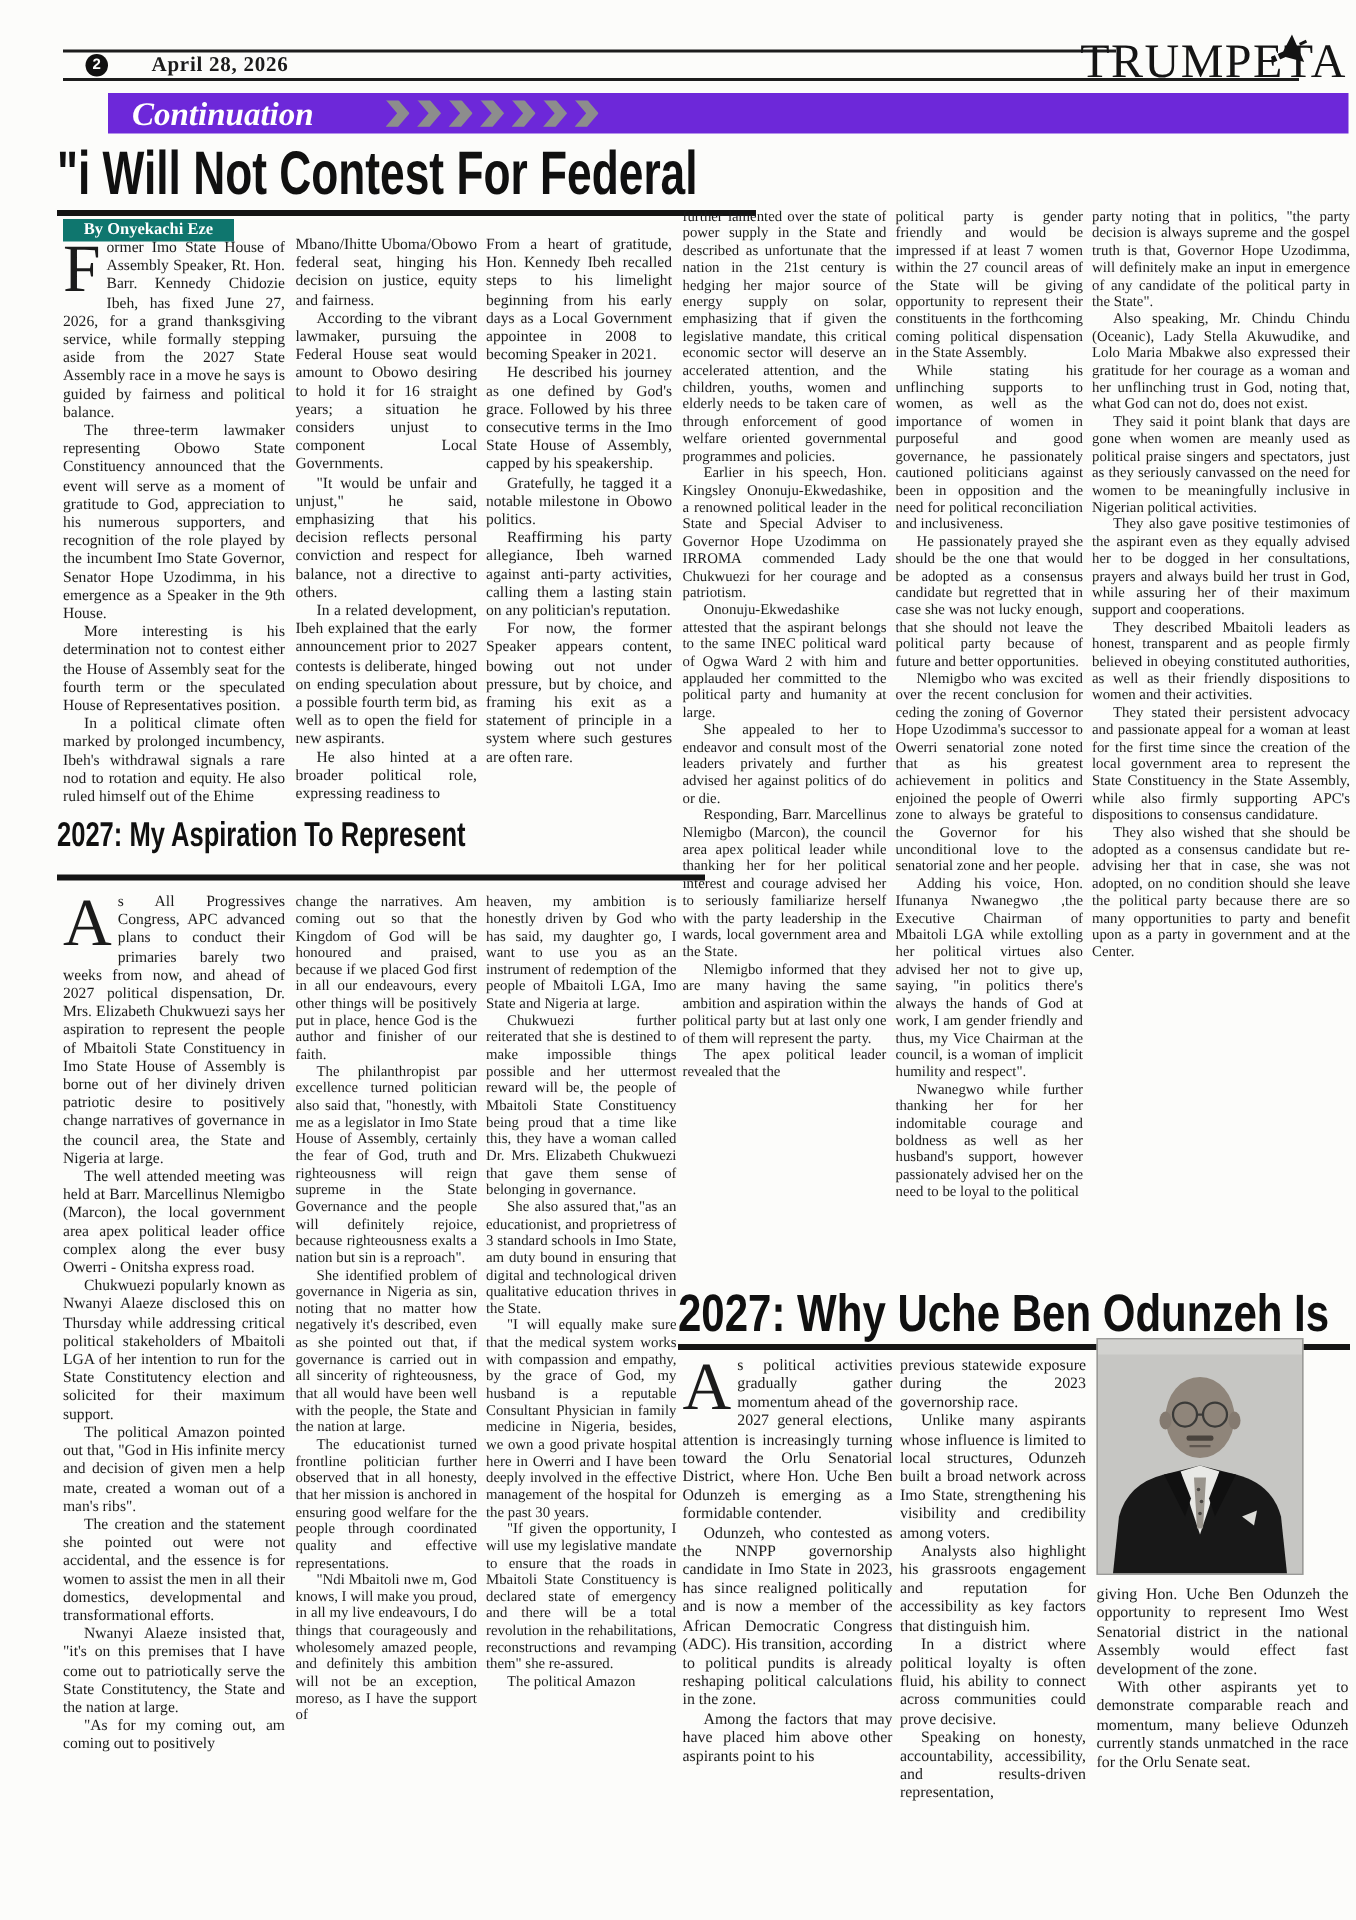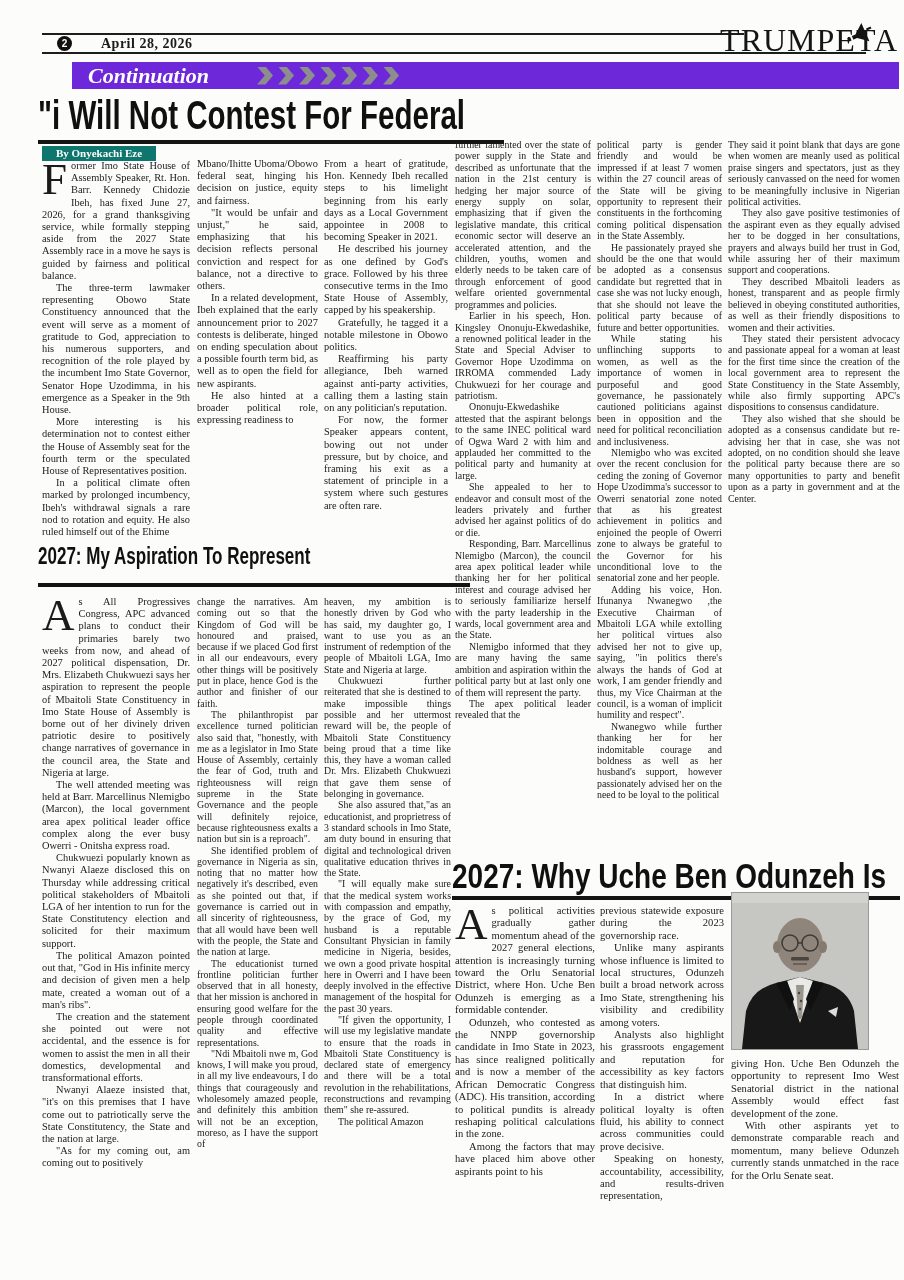--- a/index.html
+++ b/index.html
@@ -84,20 +84,21 @@
   <div class="col a1-left" style="left:42px;top:160px;width:148px;height:380px;">
     <p class="lead"><span class="dropcap">F</span><span>ormer Imo State House of Assembly Speaker, Rt. Hon. Barr. Kennedy Chidozie Ibeh, has fixed June 27, 2026, for a grand thanksgiving service, while formally stepping aside from the 2027 State Assembly race in a move he says is guided by fairness and political balance.</span></p>
     <div>
         <p>The three-term lawmaker representing Obowo State Constituency announced that the event will serve as a moment of gratitude to God, appreciation to his numerous supporters, and recognition of the role played by the incumbent Imo State Governor, Senator Hope Uzodimma, in his emergence as a Speaker in the 9th House.</p>
         <p>More interesting is his determination not to contest either the House of Assembly seat for the fourth term or the speculated House of Representatives position.</p>
         <p>In a political climate often marked by prolonged incumbency, Ibeh's withdrawal signals a rare nod to rotation and equity. He also ruled himself out of the Ehime</p>
       </div>
   </div>
   <div class="col cont a1-left" style="left:197px;top:158px;width:121px;height:382px;">
       <p>Mbano/Ihitte Uboma/Obowo federal seat, hinging his decision on justice, equity and fairness.</p>
+      <p>According to the vibrant lawmaker, pursuing the Federal House seat would amount to Obowo desiring to hold it for 16 straight years; a situation he considers unjust to component Local Governments.</p>
       <p>"It would be unfair and unjust," he said, emphasizing that his decision reflects personal conviction and respect for balance, not a directive to others.</p>
       <p>In a related development, Ibeh explained that the early announcement prior to 2027 contests is deliberate, hinged on ending speculation about a possible fourth term bid, as well as to open the field for new aspirants.</p>
       <p>He also hinted at a broader political role, expressing readiness to</p>
     </div>
   <div class="col cont a1-left" style="left:324px;top:158px;width:124px;height:382px;">
       <p>From a heart of gratitude, Hon. Kennedy Ibeh recalled steps to his limelight beginning from his early days as a Local Government appointee in 2008 to becoming Speaker in 2021.</p>
       <p>He described his journey as one defined by God's grace. Followed by his three consecutive terms in the Imo State House of Assembly, capped by his speakership.</p>
       <p>Gratefully, he tagged it a notable milestone in Obowo politics.</p>
       <p>Reaffirming his party allegiance, Ibeh warned against anti-party activities, calling them a lasting stain on any politician's reputation.</p>
       <p>For now, the former Speaker appears content, bowing out not under pressure, but by choice, and framing his exit as a statement of principle in a system where such gestures are often rare.</p>
@@ -106,27 +107,29 @@
       <p>further lamented over the state of power supply in the State and described as unfortunate that the nation in the 21st century is hedging her major source of energy supply on solar, emphasizing that if given the legislative mandate, this critical economic sector will deserve an accelerated attention, and the children, youths, women and elderly needs to be taken care of through enforcement of good welfare oriented governmental programmes and policies.</p>
       <p>Earlier in his speech, Hon. Kingsley Ononuju-Ekwedashike, a renowned political leader in the State and Special Adviser to Governor Hope Uzodimma on IRROMA commended Lady Chukwuezi for her courage and patriotism.</p>
       <p>Ononuju-Ekwedashike attested that the aspirant belongs to the same INEC political ward of Ogwa Ward 2 with him and applauded her committed to the political party and humanity at large.</p>
       <p>She appealed to her to endeavor and consult most of the leaders privately and further advised her against politics of do or die.</p>
       <p>Responding, Barr. Marcellinus Nlemigbo (Marcon), the council area apex political leader while thanking her for her political interest and courage advised her to seriously familiarize herself with the party leadership in the wards, local government area and the State.</p>
       <p>Nlemigbo informed that they are many having the same ambition and aspiration within the political party but at last only one of them will represent the party.</p>
       <p>The apex political leader revealed that the</p>
     </div>
   <div class="col cont a1-right" style="left:597px;top:100px;width:125px;height:752px;">
       <p>political party is gender friendly and would be impressed if at least 7 women within the 27 council areas of the State will be giving opportunity to represent their constituents in the forthcoming coming political dispensation in the State Assembly.</p>
+      <p>While stating his unflinching supports to women, as well as the importance of women in purposeful and good governance, he passionately cautioned politicians against been in opposition and the need for political reconciliation and inclusiveness.</p>
       <p>He passionately prayed she should be the one that would be adopted as a consensus candidate but regretted that in case she was not lucky enough, that she should not leave the political party because of future and better opportunities.</p>
-      <p>While stating his unflinching supports to women, as well as the importance of women in purposeful and good governance, he passionately cautioned politicians against been in opposition and the need for political reconciliation and inclusiveness.</p>
       <p>Nlemigbo who was excited over the recent conclusion for ceding the zoning of Governor Hope Uzodimma's successor to Owerri senatorial zone noted that as his greatest achievement in politics and enjoined the people of Owerri zone to always be grateful to the Governor for his unconditional love to the senatorial zone and her people.</p>
       <p>Adding his voice, Hon. Ifunanya Nwanegwo ,the Executive Chairman of Mbaitoli LGA while extolling her political virtues also advised her not to give up, saying, "in politics there's always the hands of God at work, I am gender friendly and thus, my Vice Chairman at the council, is a woman of implicit humility and respect".</p>
       <p>Nwanegwo while further thanking her for her indomitable courage and boldness as well as her husband's support, however passionately advised her on the need to be loyal to the political</p>
     </div>
   <div class="col cont a1-right" style="left:728px;top:100px;width:172px;height:752px;">
+      <p>party noting that in politics, "the party decision is always supreme and the gospel truth is that, Governor Hope Uzodimma, will definitely make an input in emergence of any candidate of the political party in the State".</p>
+      <p>Also speaking, Mr. Chindu Chindu (Oceanic), Lady Stella Akuwudike, and Lolo Maria Mbakwe also expressed their gratitude for her courage as a woman and her unflinching trust in God, noting that, what God can not do, does not exist.</p>
       <p>They said it point blank that days are gone when women are meanly used as political praise singers and spectators, just as they seriously canvassed on the need for women to be meaningfully inclusive in Nigerian political activities.</p>
       <p>They also gave positive testimonies of the aspirant even as they equally advised her to be dogged in her consultations, prayers and always build her trust in God, while assuring her of their maximum support and cooperations.</p>
       <p>They described Mbaitoli leaders as honest, transparent and as people firmly believed in obeying constituted authorities, as well as their friendly dispositions to women and their activities.</p>
       <p>They stated their persistent advocacy and passionate appeal for a woman at least for the first time since the creation of the local government area to represent the State Constituency in the State Assembly, while also firmly supporting APC's dispositions to consensus candidature.</p>
       <p>They also wished that she should be adopted as a consensus candidate but re-advising her that in case, she was not adopted, on no condition should she leave the political party because there are so many opportunities to party and benefit upon as a party in government and at the Center.</p>
     </div>
 
   <div class="headline" id="headline2">
     <span class="scale">2027: My Aspiration To Represent</span>
   </div>

